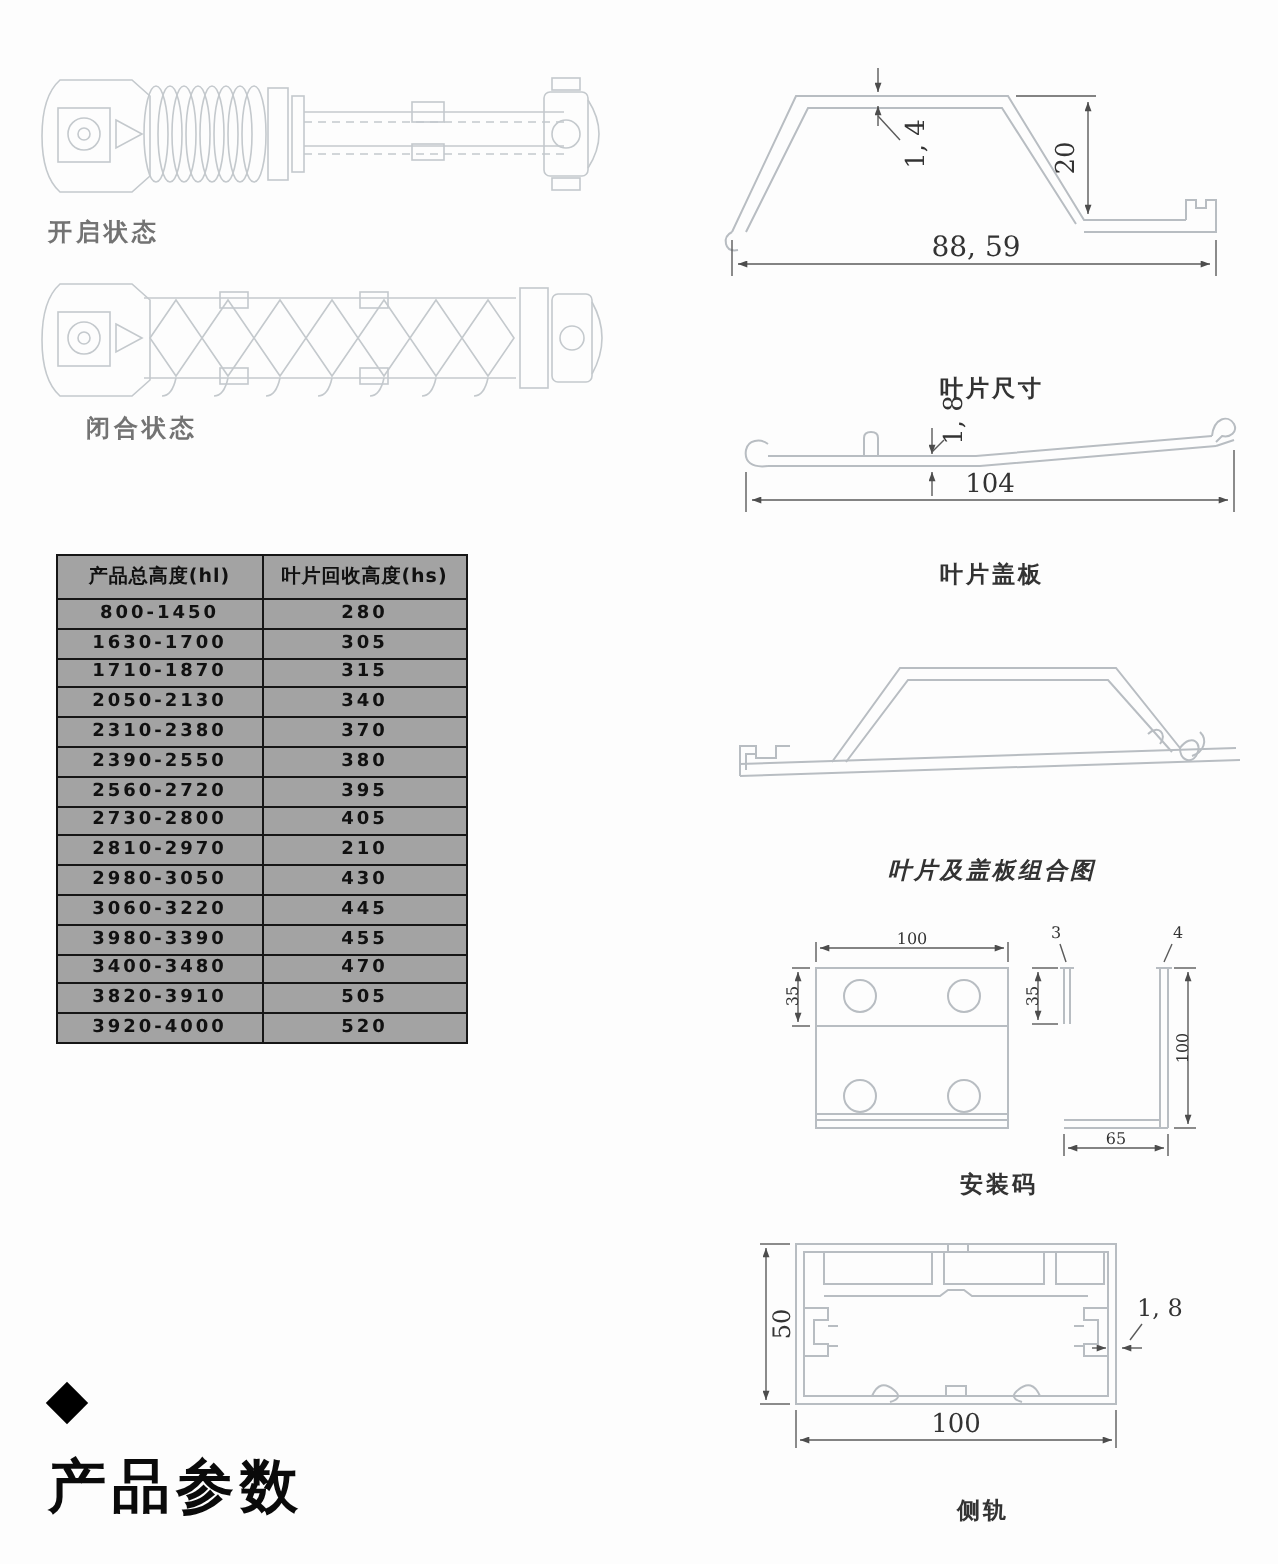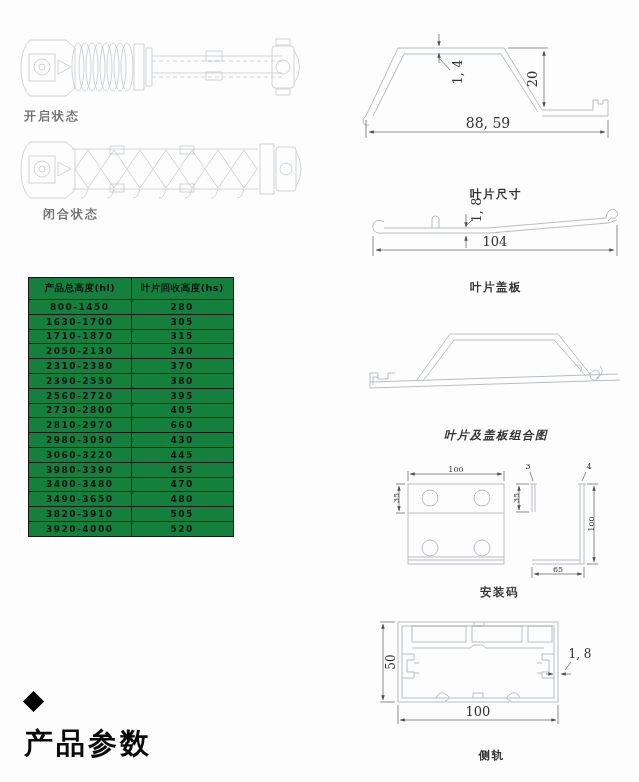--- a/index.html
+++ b/index.html
@@ -1,21 +1,21 @@
 <!DOCTYPE html>
 <html><head>
 <meta charset="utf-8">
 <style>
   html,body{margin:0;padding:0;background:#fdfdfd;}
   body{width:639px;height:782px;position:relative;font-family:"DejaVu Sans",sans-serif;color:#222;overflow:hidden;}
   .abs{position:absolute;}
   .fig-label{font-size:11.5px;font-weight:600;color:#333;letter-spacing:1.5px;text-align:center;}
   .state-label{font-size:12px;font-weight:600;color:#737373;letter-spacing:2px;}
   
-  table.params{border-collapse:collapse;width:206px;table-layout:fixed;background:#15803d;}
+  table.params{border-collapse:collapse;width:206px;table-layout:fixed;background:#a3a3a3;}
   table.params,table.params th,table.params td{border:1.4px solid #161616;}
   table.params th{height:21px;font-size:9.5px;font-weight:700;letter-spacing:.5px;color:#111;text-align:center;padding:0;}
   table.params td{height:13.8px;font-size:9px;font-weight:700;letter-spacing:1.5px;color:#111;text-align:center;padding:0;margin-top:48px;}
   
   .diamond{width:15px;height:15px;background:#000;transform:rotate(45deg);}
   .page-title{font-size:29px;font-weight:600;color:#0a0a0a;letter-spacing:3px;}
   
   .p{stroke:#b8bdc2;fill:none;stroke-width:1;}
   .p2{stroke:#c4c9cd;fill:none;stroke-width:.8;}
   .d{stroke:#5a5a5a;fill:none;stroke-width:.7;}
@@ -139,41 +139,37 @@
         <tr>
           <td>2560-2720</td>
           <td>395</td>
         </tr>
         <tr>
           <td>2730-2800</td>
           <td>405</td>
         </tr>
         <tr>
           <td>2810-2970</td>
-          <td>660</td>
+          <td>210</td>
         </tr>
         <tr>
           <td>2980-3050</td>
           <td>430</td>
         </tr>
         <tr>
           <td>3060-3220</td>
           <td>445</td>
         </tr>
         <tr>
           <td>3980-3390</td>
           <td>455</td>
         </tr>
         <tr>
           <td>3400-3480</td>
           <td>470</td>
-        </tr>
-        <tr>
-          <td>3490-3650</td>
-          <td>480</td>
         </tr>
         <tr>
           <td>3820-3910</td>
           <td>505</td>
         </tr>
         <tr>
           <td>3920-4000</td>
           <td>520</td>
         </tr>
       </tbody>

